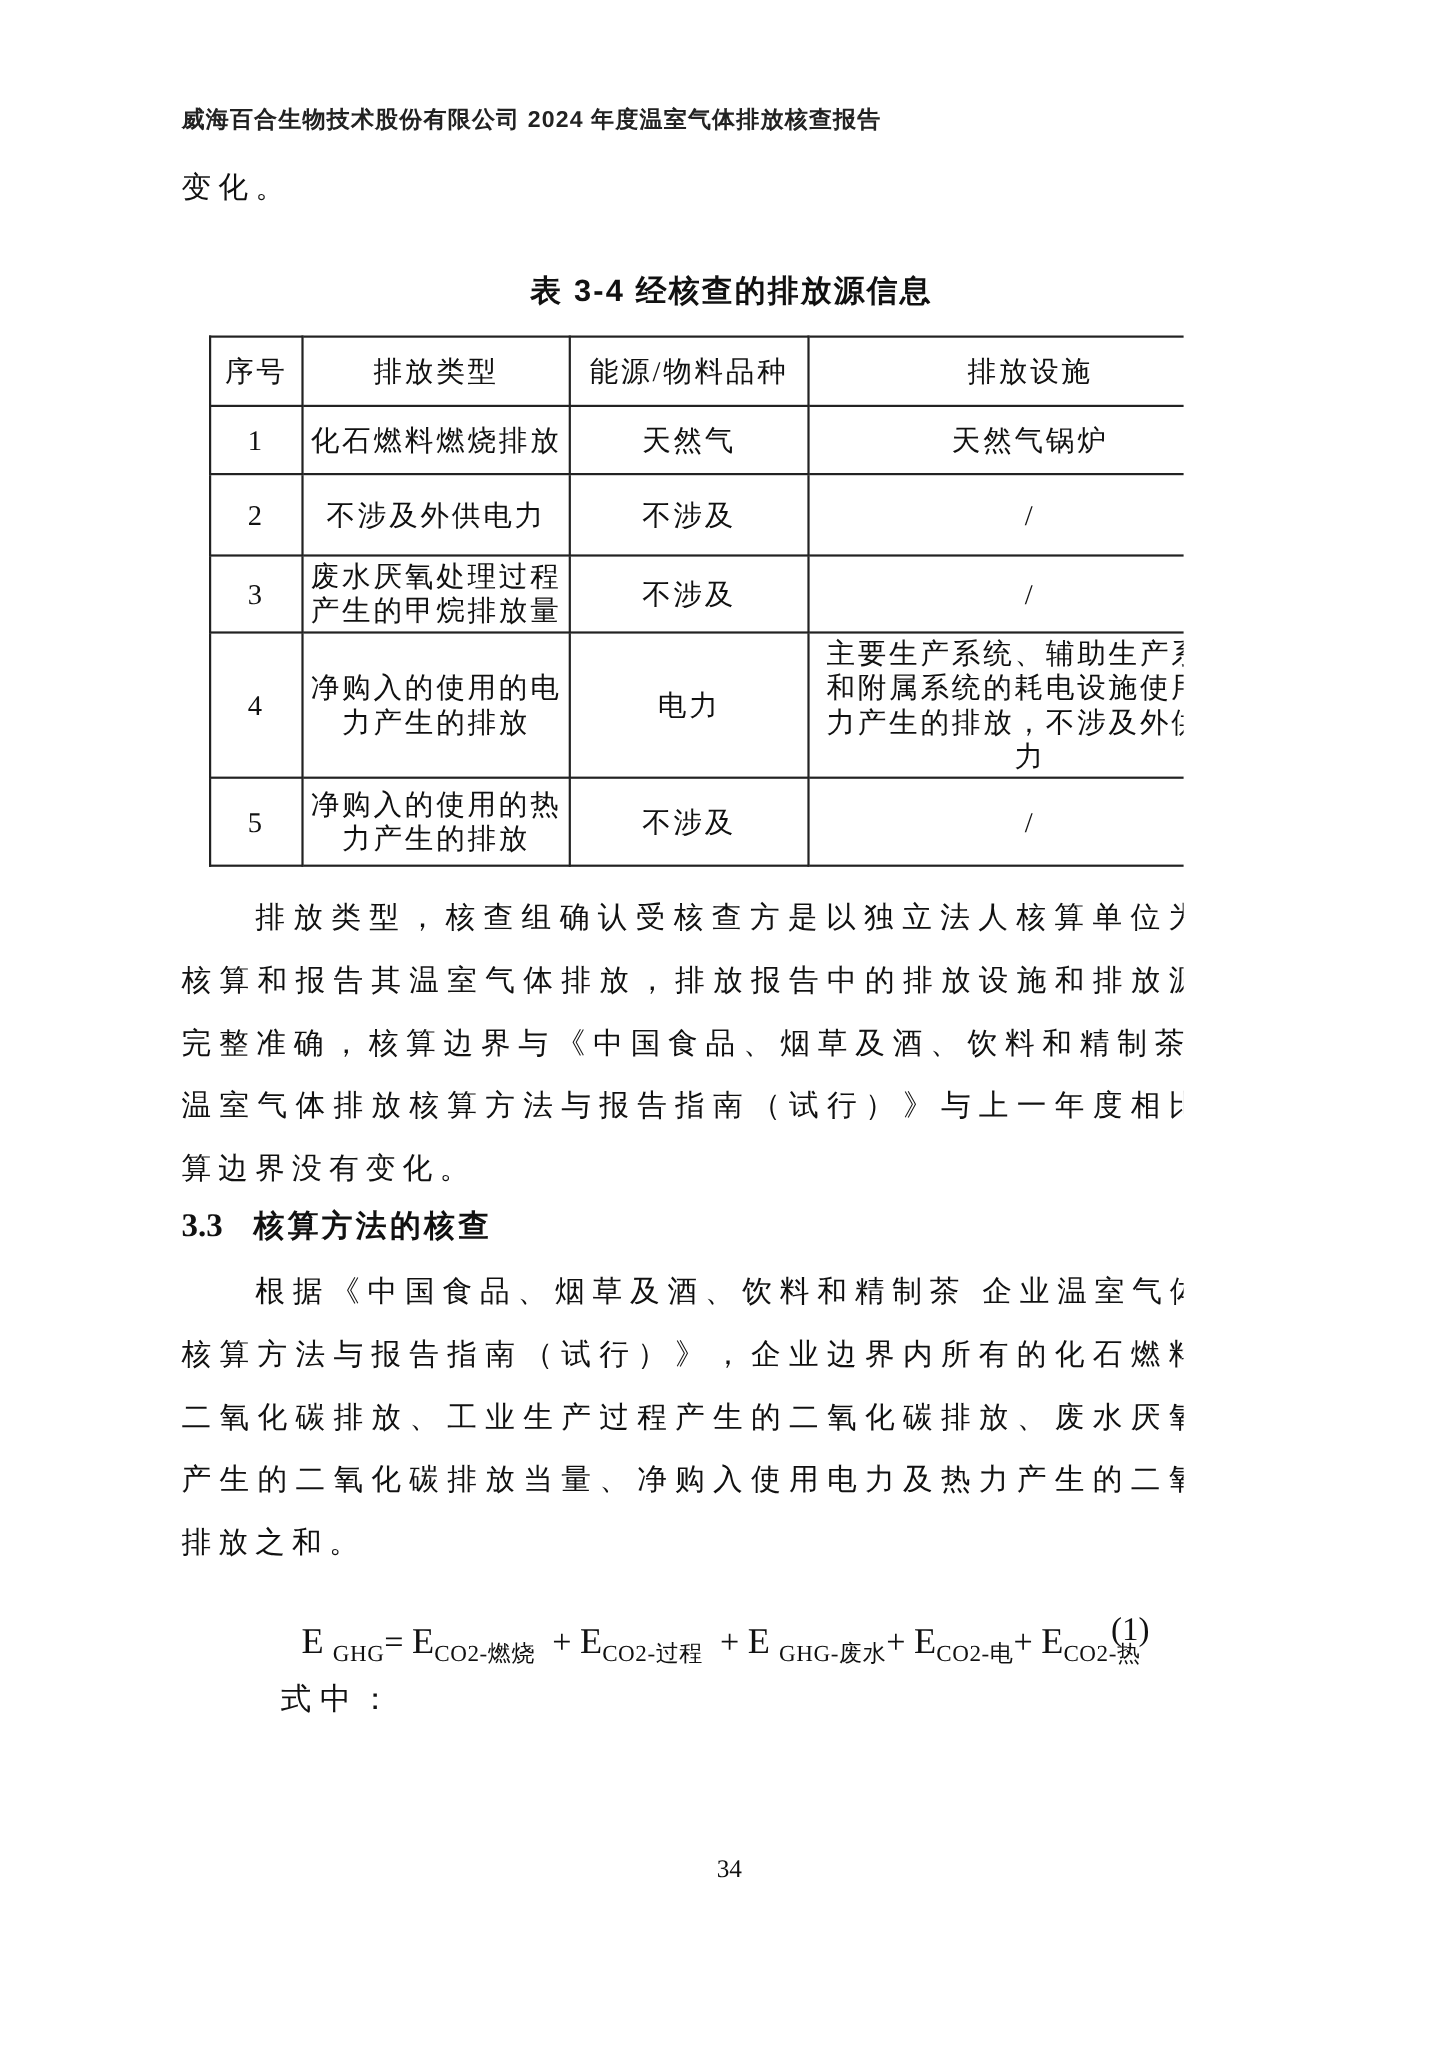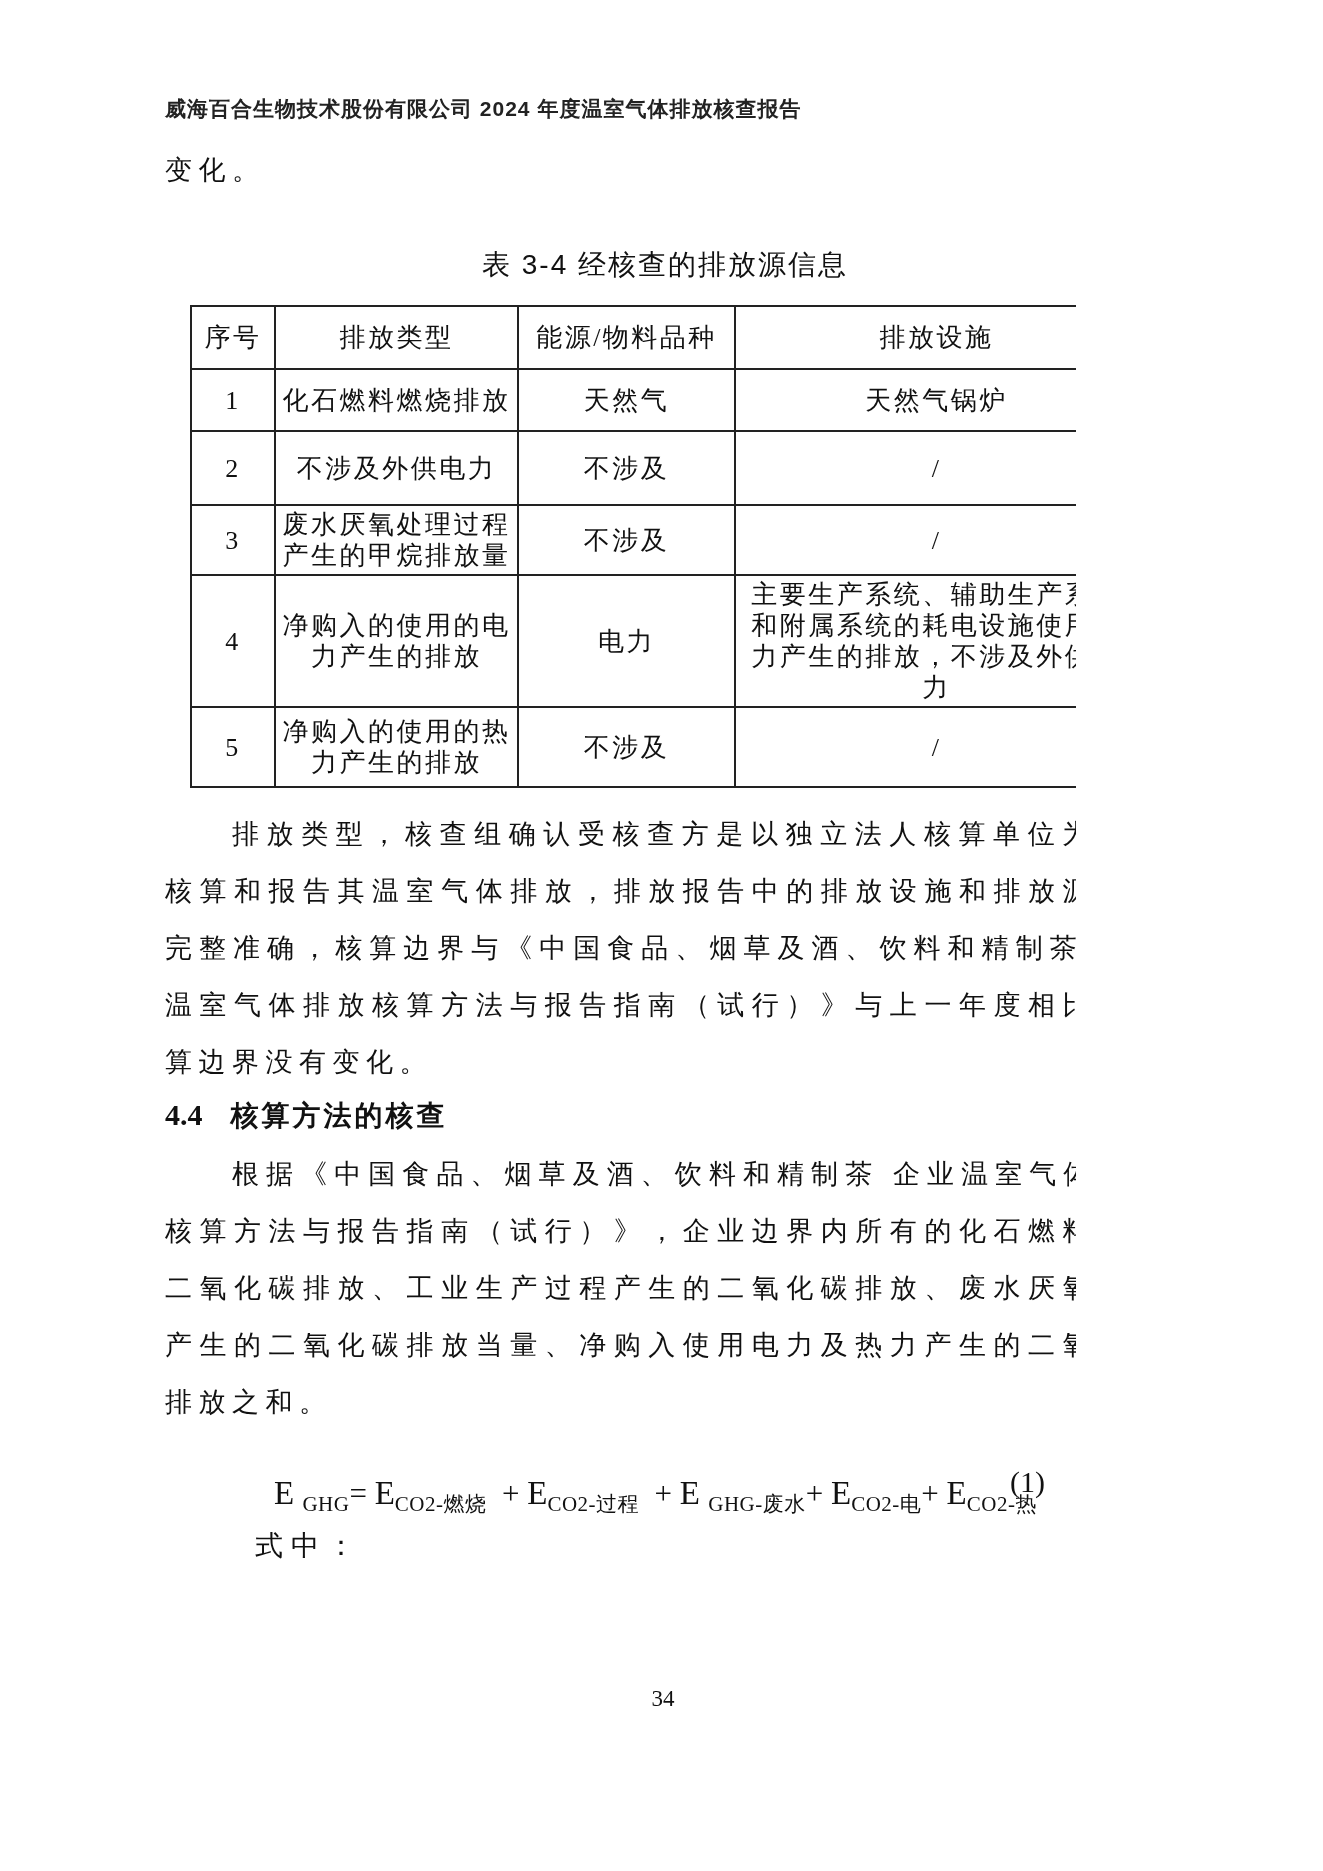--- a/index.html
+++ b/index.html
@@ -27,21 +27,21 @@
   .intro-line {
     margin-top:20px;
     font-size:28px;
     letter-spacing:6px;
     line-height:40px;
   }
   .table-title {
     margin-top:46px;
     text-align:center;
     font-family:"Liberation Sans","DejaVu Sans",sans-serif;
-    font-weight:normal;
+    font-weight:bold;
     font-size:28px;
     letter-spacing:2px;
     line-height:40px;
     white-space:pre;
   }
   table.src-table {
     margin-top:20px;
     margin-left:25px;
     border-collapse:collapse;
     table-layout:fixed;
@@ -186,21 +186,21 @@
           <td>5</td>
           <td>净购入的使用的热力产生的排放</td>
           <td>不涉及</td>
           <td>/</td>
         </tr>
       </tbody>
     </table>
 
     <div class="para indent p-summary">排放类型，核查组确认受核查方是以独立法人核算单位为边界核算和报告其温室气体排放，排放报告中的排放设施和排放源识别完整准确，核算边界与《中国食品、烟草及酒、饮料和精制茶 企业温室气体排放核算方法与报告指南（试行）》与上一年度相比，核算边界没有变化。</div>
 
-    <div class="sec-heading"><span class="sec-num">4.4</span><span class="sec-title">核算方法的核查</span></div>
+    <div class="sec-heading"><span class="sec-num">3.3</span><span class="sec-title">核算方法的核查</span></div>
 
 
     <div class="para indent p-method-detail">根据《中国食品、烟草及酒、饮料和精制茶 企业温室气体排放核算方法与报告指南（试行）》，企业边界内所有的化石燃料燃烧二氧化碳排放、工业生产过程产生的二氧化碳排放、废水厌氧处理产生的二氧化碳排放当量、净购入使用电力及热力产生的二氧化碳排放之和。</div>
 
     <div class="formula-row">
       <span class="f-term"><span class="f-base">E </span><sub class="f-sub">GHG</sub><span class="f-op">= </span></span><span class="f-term"><span class="f-base">E</span><sub class="f-sub">CO2-燃烧</sub><span class="f-op">  + </span></span><span class="f-term"><span class="f-base">E</span><sub class="f-sub">CO2-过程</sub><span class="f-op">  + </span></span><span class="f-term"><span class="f-base">E </span><sub class="f-sub">GHG-废水</sub><span class="f-op">+ </span></span><span class="f-term"><span class="f-base">E</span><sub class="f-sub">CO2-电</sub><span class="f-op">+ </span></span><span class="f-term"><span class="f-base">E</span><sub class="f-sub">CO2-热</sub><span class="f-op"></span></span>
       <span class="f-num">(1)</span>
     </div>
 
     <div class="where-line">式中：</div>

